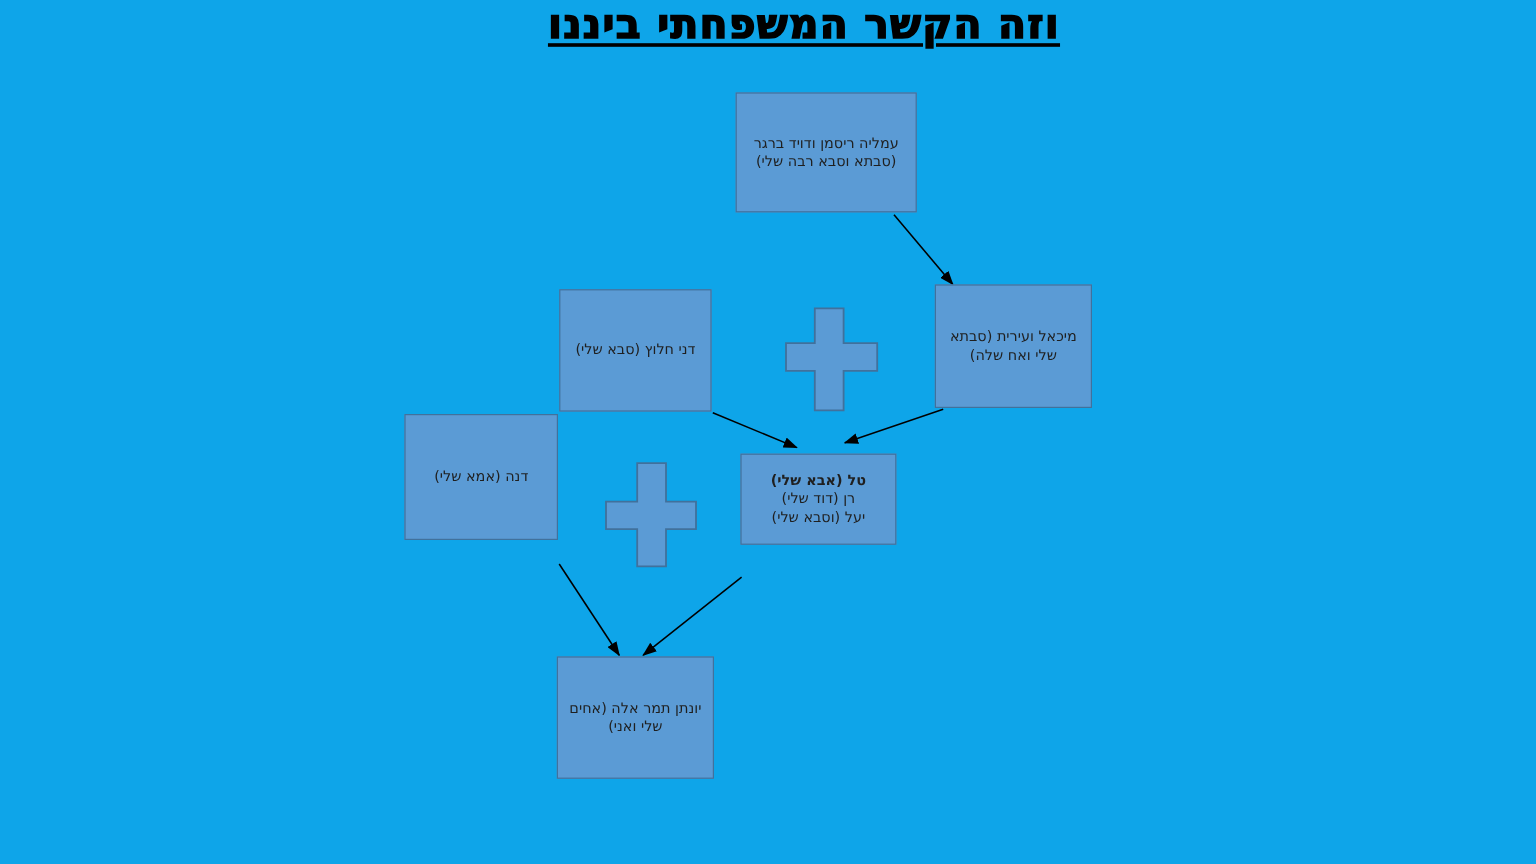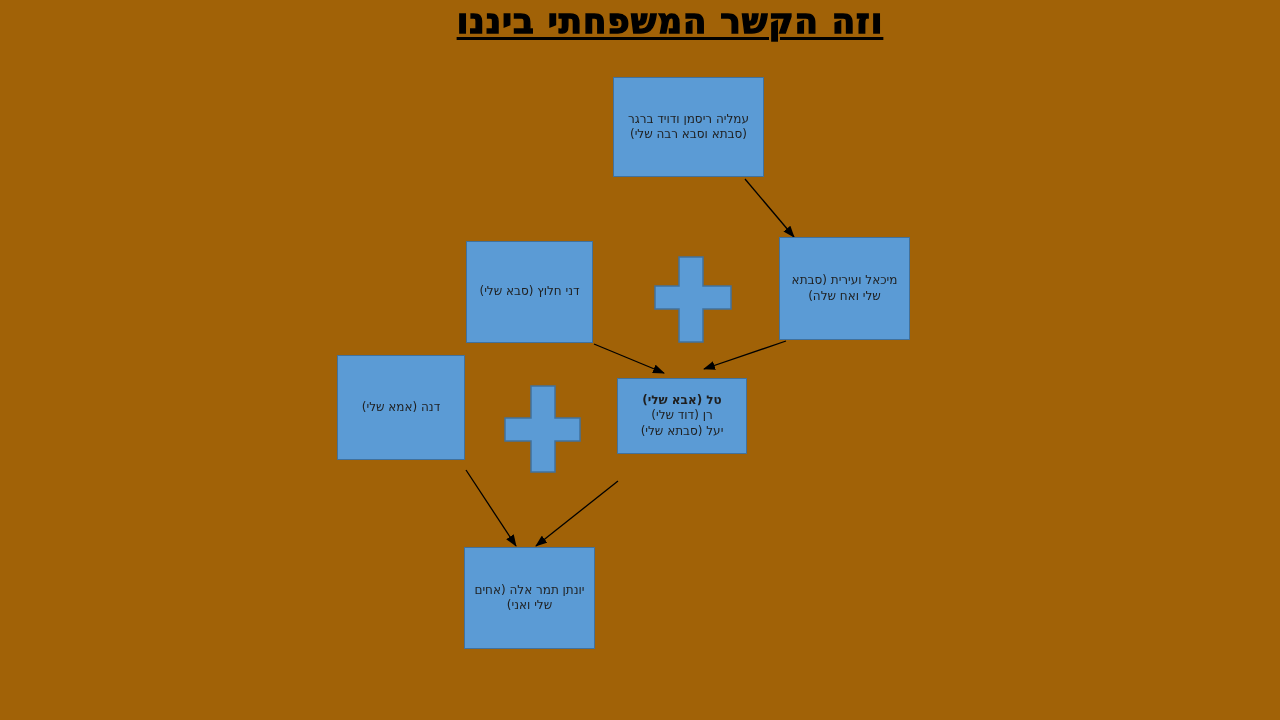--- a/index.html
+++ b/index.html
@@ -5,21 +5,21 @@
   html, body {
     margin: 0;
     padding: 0;
     background: #ffffff;
     font-family: "DejaVu Sans", "Liberation Sans", sans-serif;
   }
   #slide {
     position: relative;
     width: 1280px;
     height: 720px;
-    background: #a16207;
+    background: #0ea5e9;
     overflow: hidden;
   }
   .slide-title {
     position: absolute;
     top: 1px;
     left: 340px;
     width: 660px;
     text-align: center;
     direction: rtl;
     font-size: 34px;
@@ -44,21 +44,21 @@
     direction: rtl;
     font-size: 12px;
     line-height: 1.27;
     color: #1f1f1f;
     padding: 3px 5px;
   }
   .node .bold-line { font-weight: bold; }
   #node-great-grandparents { left: 613px; top: 77px;  width: 151px; height: 100px; }
   #node-grandfather        { left: 466px; top: 241px; width: 127px; height: 102px; }
   #node-grandmother        { left: 779px; top: 237px; width: 131px; height: 103px; }
-  #node-mother             { left: 337px; top: 355px; width: 128px; height: 105px; }
+  #node-mother             { left: 337px; top: 345px; width: 128px; height: 105px; }
   #node-father             { left: 617px; top: 378px; width: 130px; height: 76px; }
   #node-siblings           { left: 464px; top: 547px; width: 131px; height: 102px; }
   #connector-layer {
     position: absolute;
     left: 0; top: 0;
     width: 1280px;
     height: 720px;
     pointer-events: none;
   }
 </style>
@@ -98,20 +98,20 @@
     <span>דני חלוץ (סבא שלי)</span>
   </div>
 
   <div class="node" id="node-mother">
     <span>דנה (אמא שלי)</span>
   </div>
 
   <div class="node" id="node-father">
     <span class="bold-line">טל (אבא שלי)</span>
     <span>רן (דוד שלי)</span>
-    <span>יעל (סבתא שלי)</span>
+    <span>יעל (וסבא שלי)</span>
   </div>
 
   <div class="node" id="node-siblings">
     <span>יונתן תמר אלה (אחים שלי ואני)</span>
   </div>
 
 </div>
 
 </body></html>

